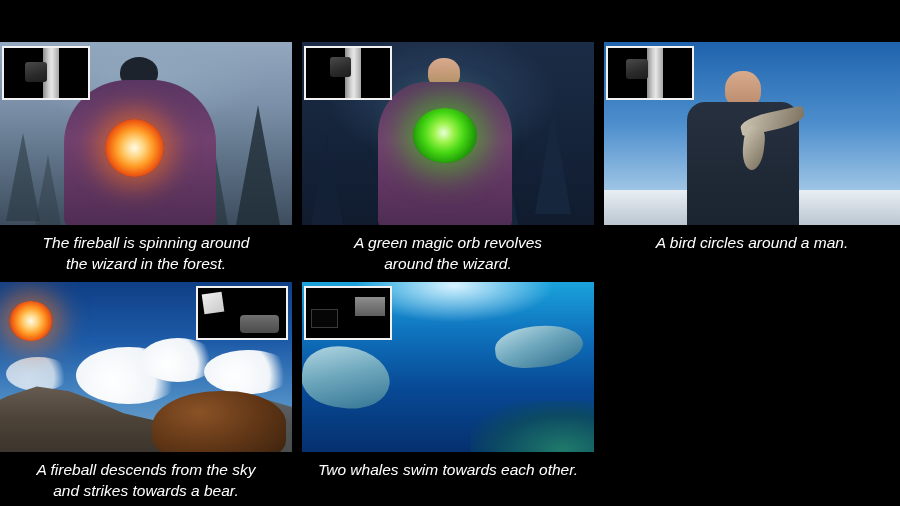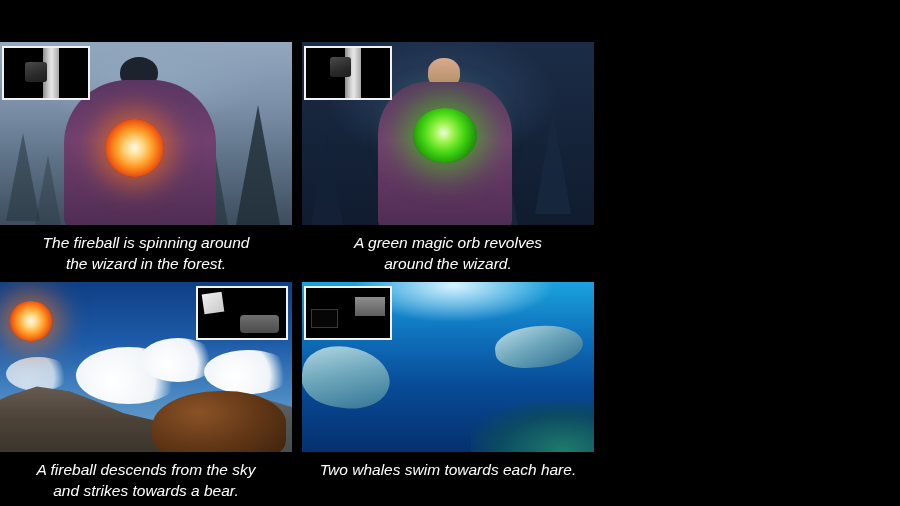--- a/index.html
+++ b/index.html
@@ -168,20 +168,36 @@
           </div>
           <div class="inset tl">
             <div class="cyl"></div>
             <div class="cube" style="left:28%;top:18%;"></div>
           </div>
         </div>
         <div class="caption">A green magic orb revolves
 around the wizard.</div>
       </div>
 
+      <div class="cell c2">
+        <div class="frame">
+          <div class="s-sky">
+            <div class="snow"></div>
+            <div class="face" style="left:41%;top:16%;width:12%;height:20%;"></div>
+            <div class="torso" style="left:28%;top:33%;width:38%;height:70%;"></div>
+            <div class="bird" style="left:46%;top:38%;width:22%;height:10%;transform:rotate(-12deg);"></div>
+            <div class="bird" style="left:47%;top:46%;width:7%;height:24%;transform:rotate(6deg);border-radius:40% 40% 60% 60%;"></div>
+          </div>
+          <div class="inset tl">
+            <div class="cyl"></div>
+            <div class="cube" style="left:22%;top:22%;"></div>
+          </div>
+        </div>
+        <div class="caption">A bird circles around a man.</div>
+      </div>
     </div>
 
     <div class="row row2">
 
       <div class="cell c0">
         <div class="frame">
           <div class="s-mtn">
             <div class="cloud" style="left:26%;top:38%;width:36%;height:34%;"></div>
             <div class="cloud" style="left:48%;top:33%;width:26%;height:26%;"></div>
             <div class="cloud" style="left:70%;top:40%;width:30%;height:26%;"></div>
@@ -205,18 +221,18 @@
           <div class="s-sea">
             <div class="reef"></div>
             <div class="whale" style="left:0%;top:38%;width:30%;height:36%;transform:rotate(8deg);"></div>
             <div class="whale" style="right:4%;top:26%;width:30%;height:24%;transform:rotate(-6deg);"></div>
           </div>
           <div class="inset tl">
             <div class="box-outline" style="left:6%;top:42%;width:30%;height:34%;"></div>
             <div class="box-grey" style="left:58%;top:18%;width:36%;height:38%;"></div>
           </div>
         </div>
-        <div class="caption">Two whales swim towards each hare.</div>
+        <div class="caption">Two whales swim towards each other.</div>
       </div>
 
     </div>
   </div>
 </div>
 
 </body></html>

